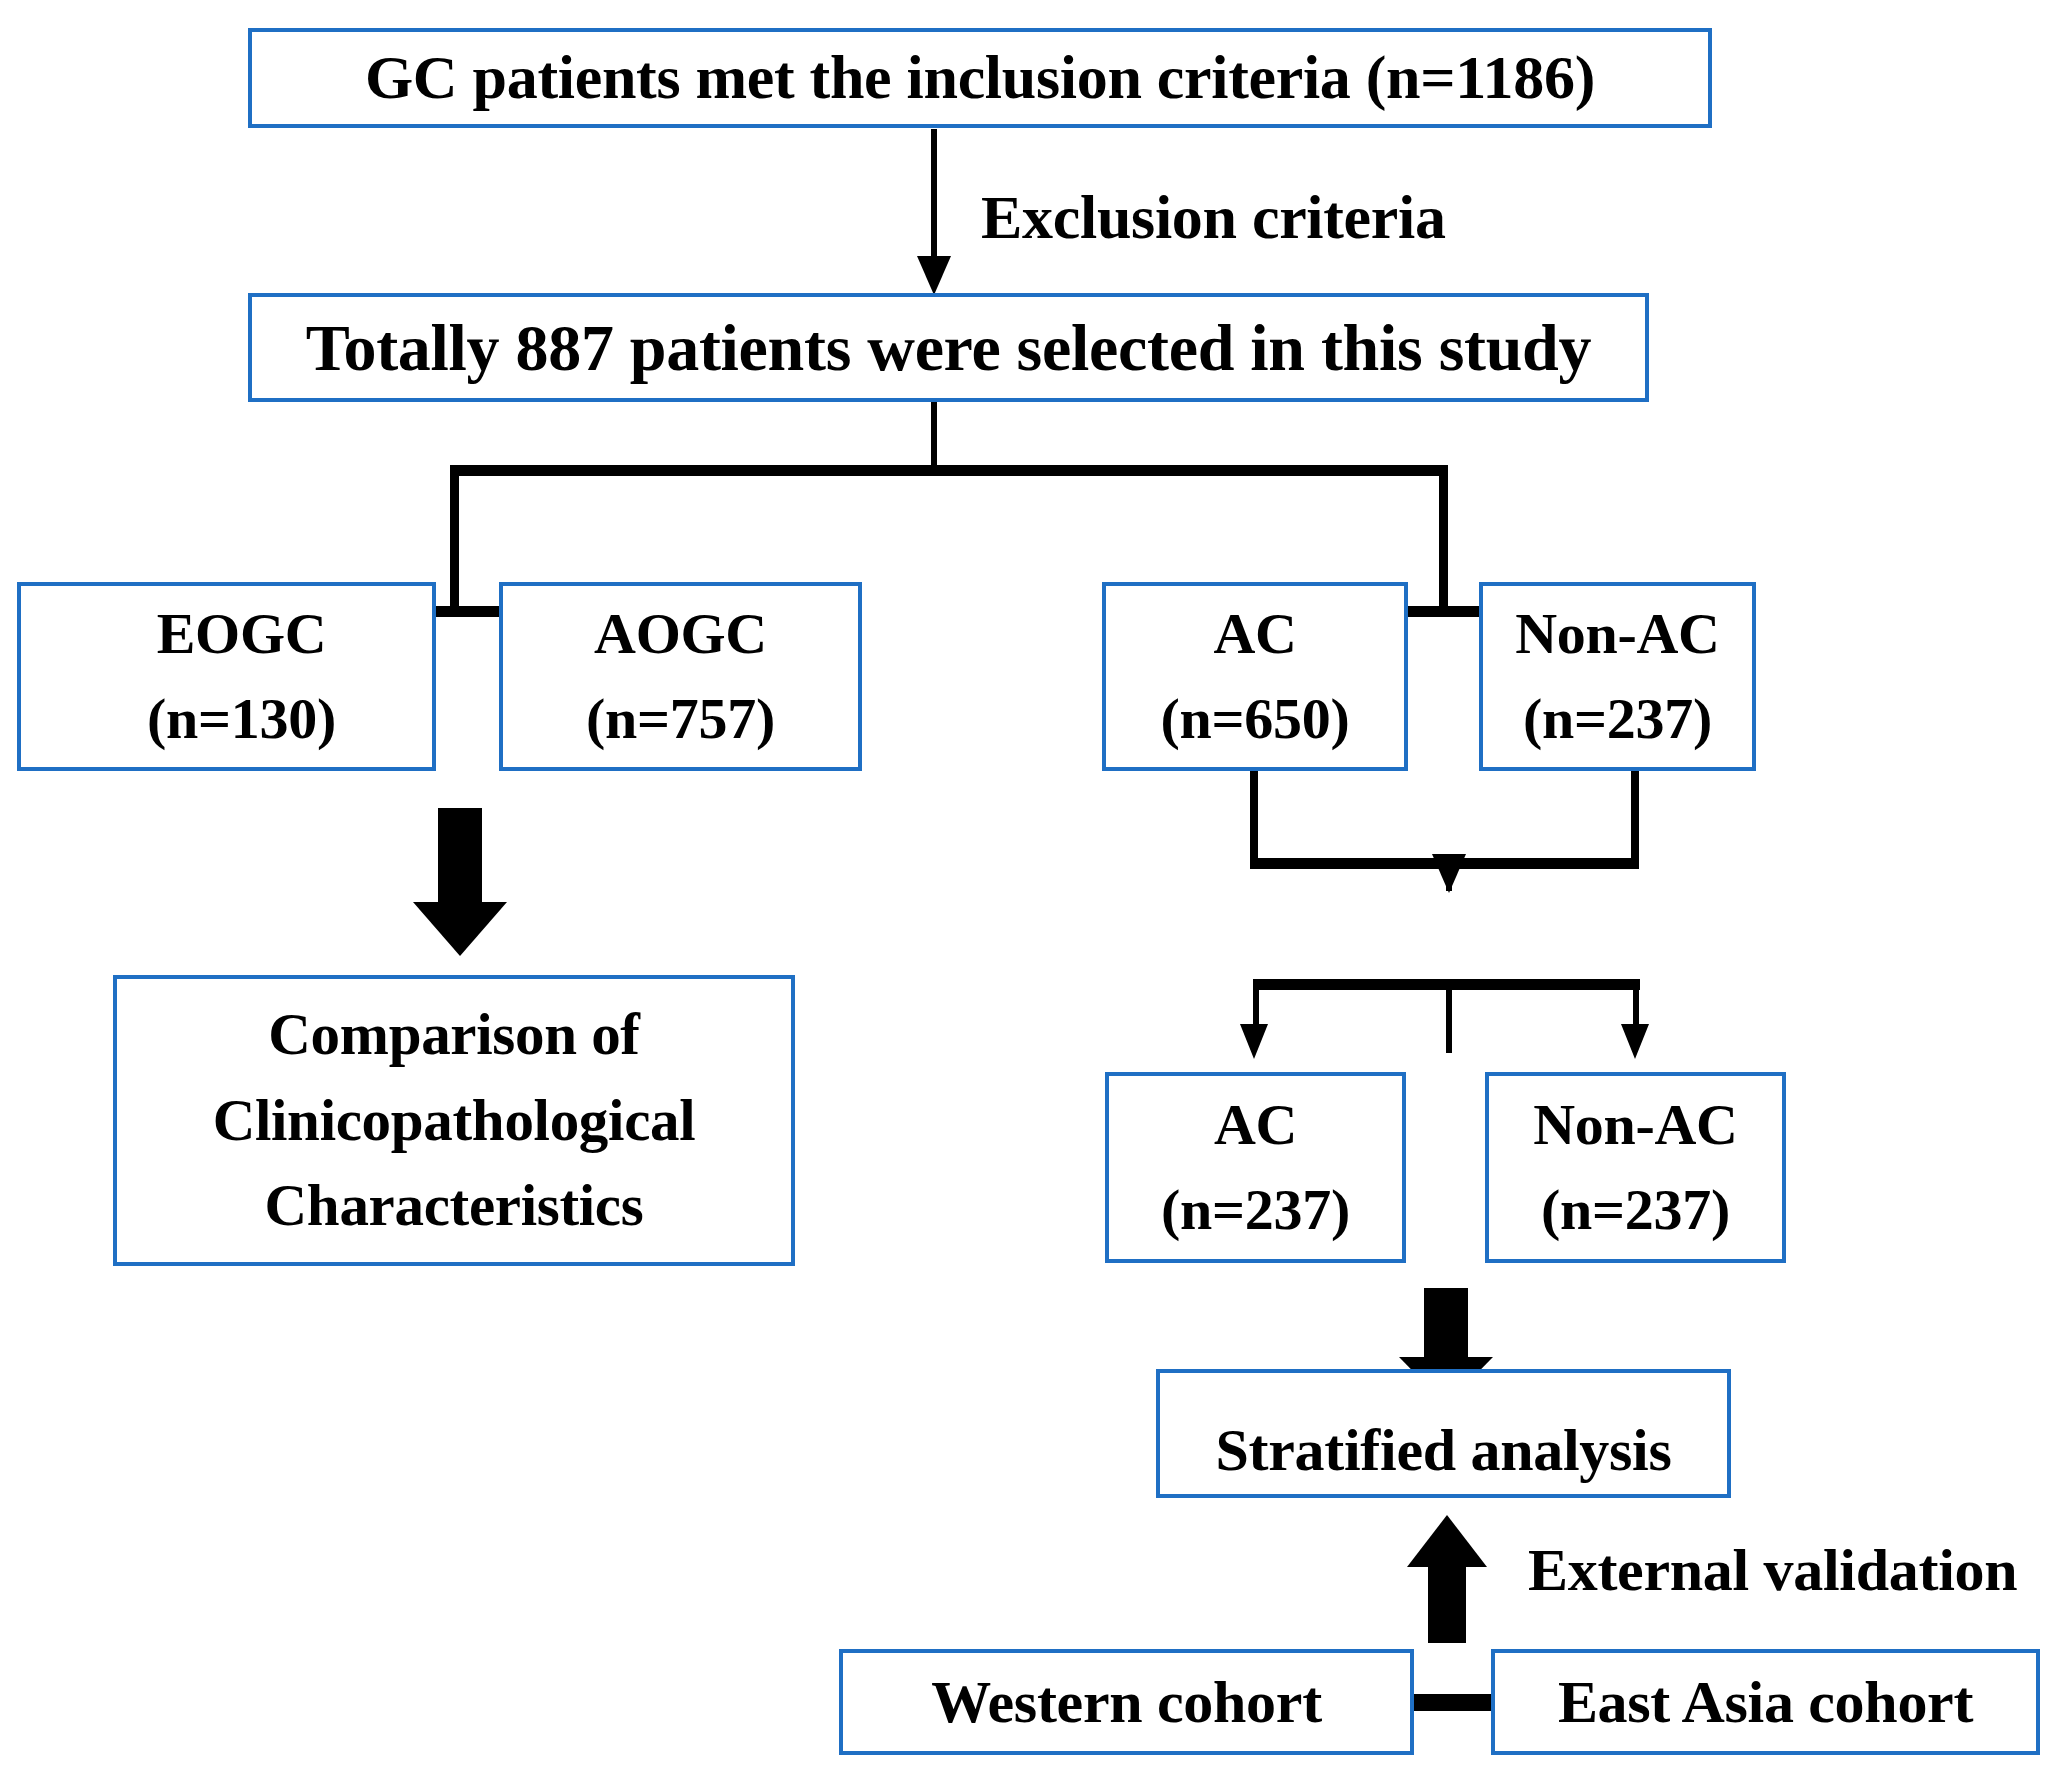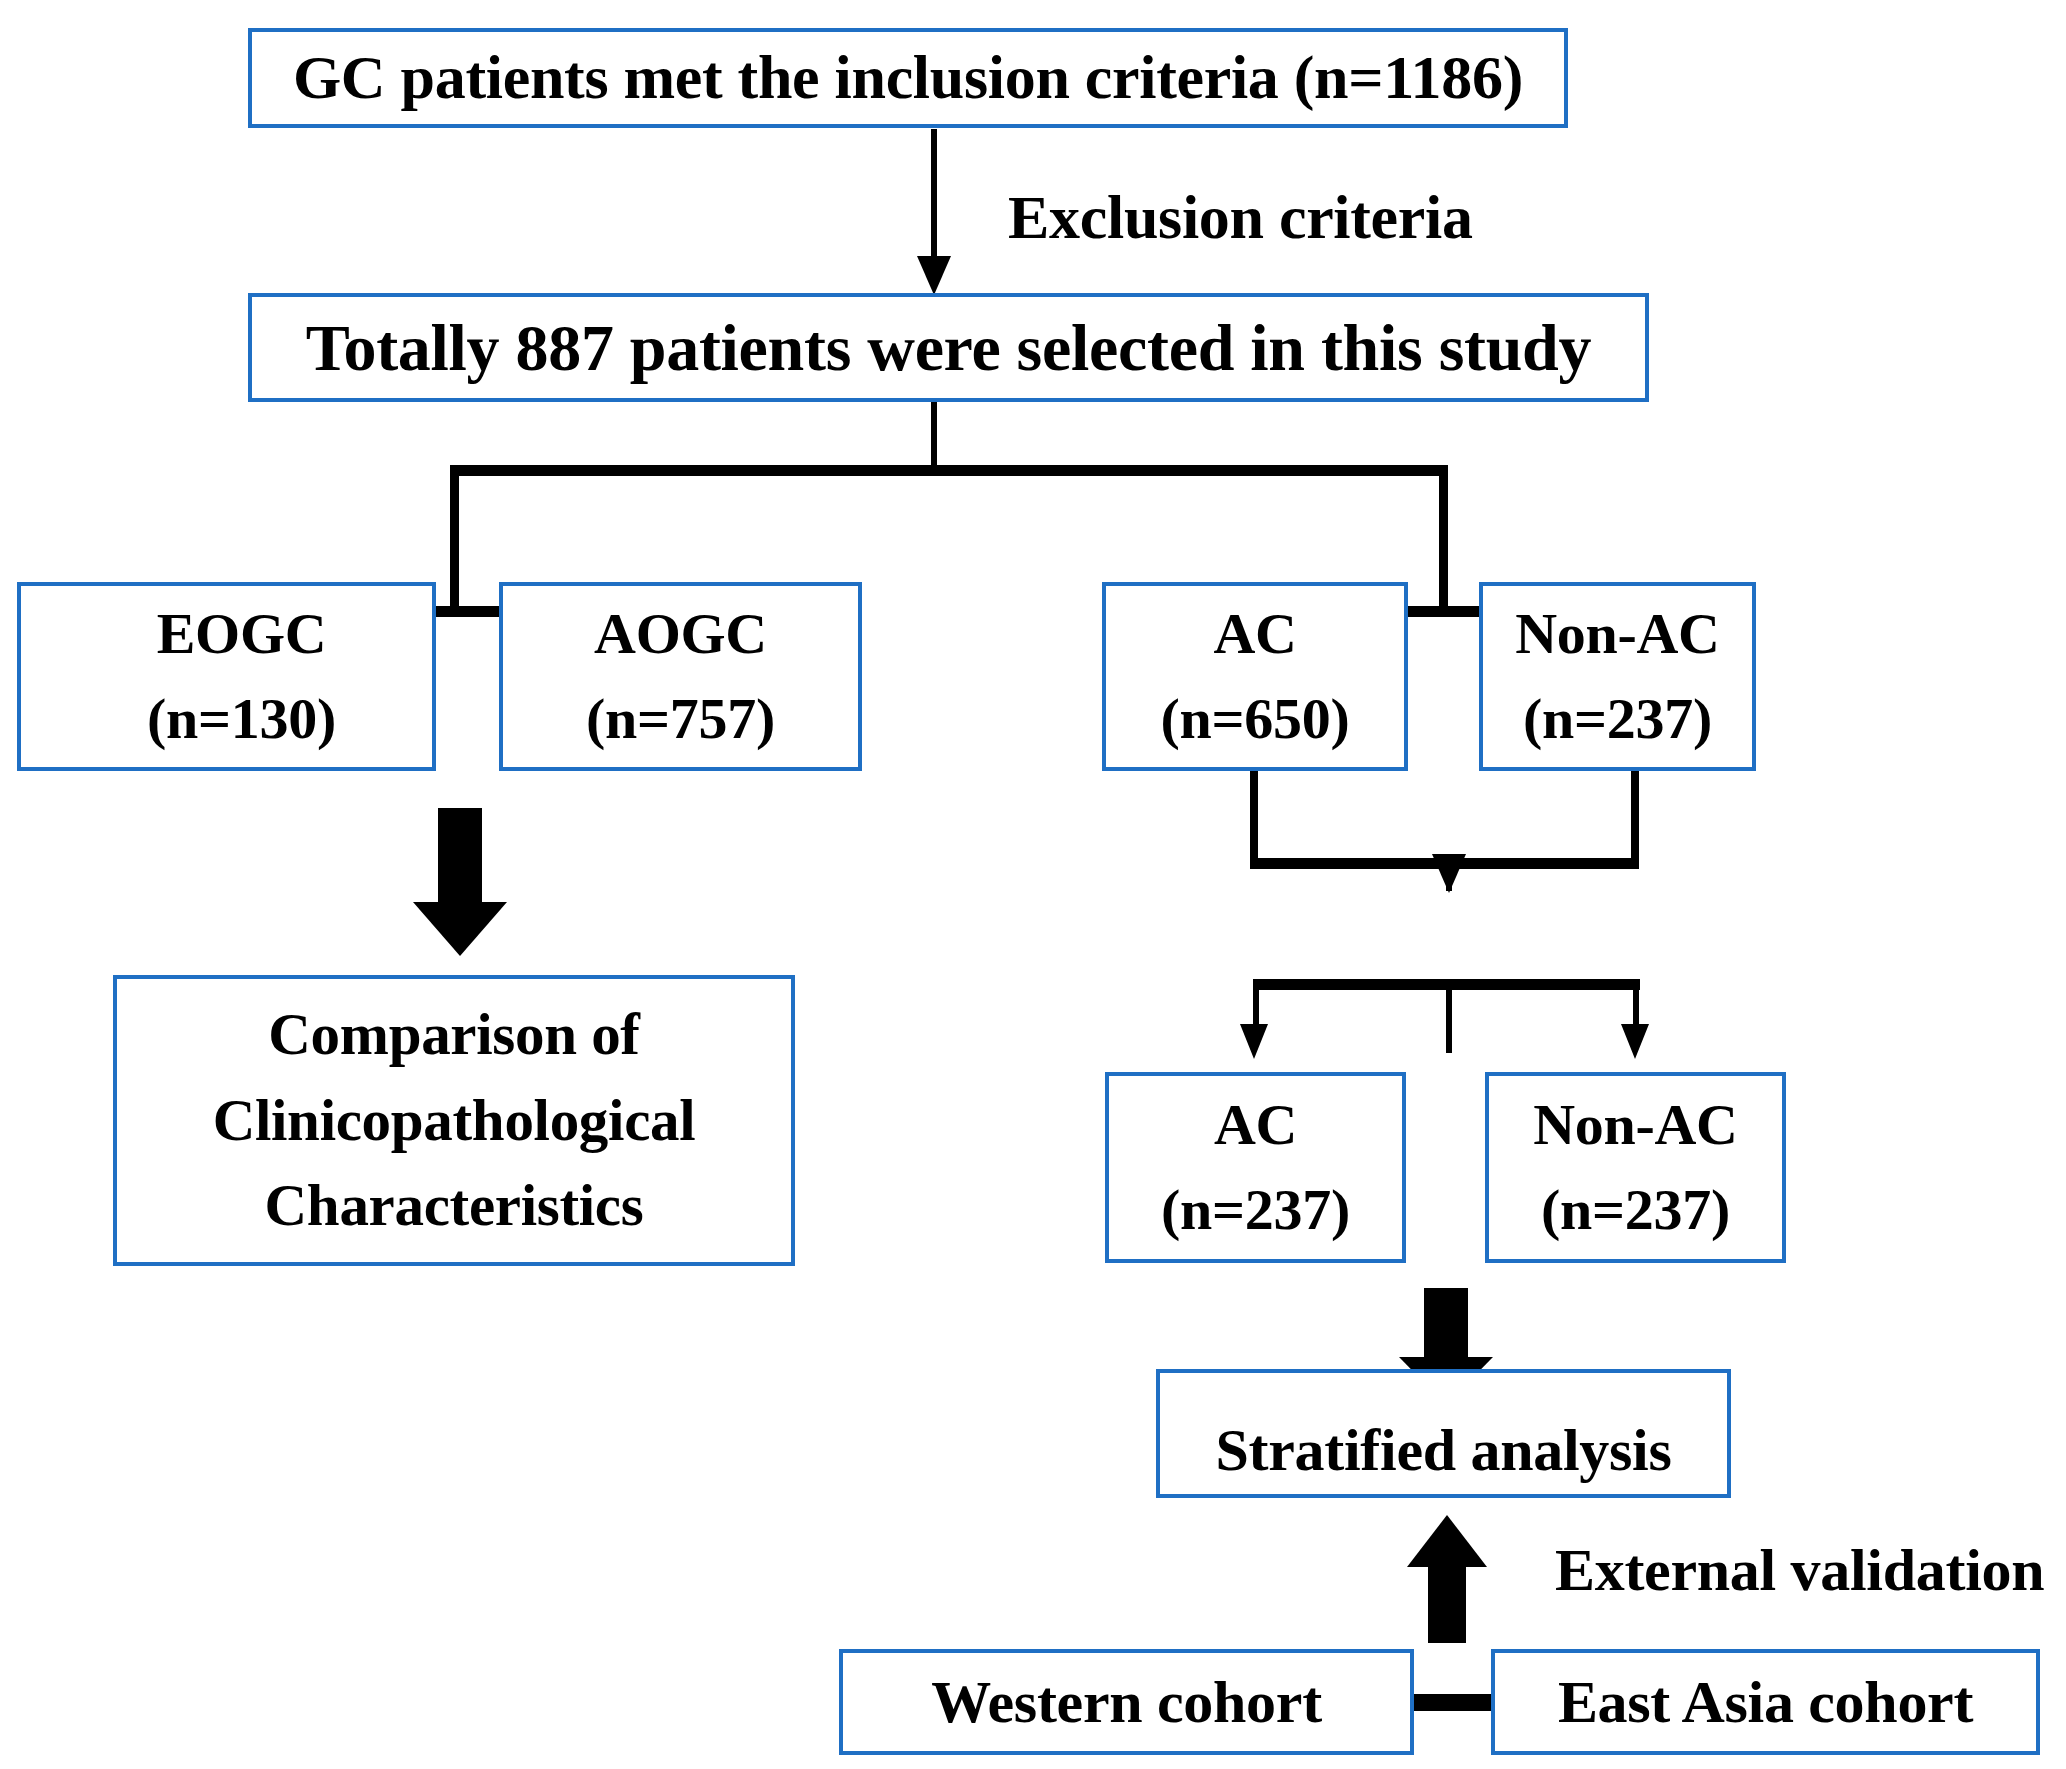--- a/index.html
+++ b/index.html
@@ -27,21 +27,21 @@
     text-align: center;
     color: #000000;
     font-weight: bold;
     letter-spacing: -0.3px;
     line-height: 1.45;
     z-index: 5;
   }
   .node .line { display: block; white-space: nowrap; }
 
   
-  #n-inclusion   { left: 248px;  top: 28px;   width: 1320px; height: 100px; font-size: 62px; }
+  #n-inclusion   { left: 248px;  top: 28px;   width: 1464px; height: 100px; font-size: 62px; }
   #n-selected    { left: 248px;  top: 293px;  width: 1401px; height: 109px; font-size: 66px; }
   #n-eogc        { left: 17px;   top: 582px;  width: 419px;  height: 189px; font-size: 58px; padding-left: 30px; }
   #n-aogc        { left: 499px;  top: 582px;  width: 363px;  height: 189px; font-size: 58px; }
   #n-ac1         { left: 1102px; top: 582px;  width: 306px;  height: 189px; font-size: 58px; }
   #n-nonac1      { left: 1479px; top: 582px;  width: 277px;  height: 189px; font-size: 58px; }
   #n-comparison  { left: 113px;  top: 975px; width: 682px; height: 291px; font-size: 59px; }
   #n-psm         { left: 1223px; top: 888px; width: 452px;  height: 98px; font-size: 60px; }
   #n-ac2         { left: 1105px; top: 1072px; width: 301px;  height: 191px; font-size: 58px; }
   #n-nonac2      { left: 1485px; top: 1072px; width: 301px;  height: 191px; font-size: 58px; }
   #n-stratified  { left: 1156px; top: 1369px; width: 575px;  height: 129px; font-size: 60px; justify-content: flex-end; }
@@ -49,21 +49,20 @@
   #n-eastasia    { left: 1491px; top: 1649px; width: 549px;  height: 106px; font-size: 60px; }
 
   
   .edge-label {
     position: absolute;
     color: #000000;
     font-weight: bold;
     white-space: nowrap;
     letter-spacing: -0.3px;
     z-index: 6;
-    margin-left: 27px;
   }
   #lbl-exclusion  { left: 981px; top: 182px;  font-size: 62px; }
   #lbl-external   { left: 1528px; top: 1536px; font-size: 60px; }
 
   
   .conn { position: absolute; background: #000000; z-index: 2; }
 
   
   #c1 { left: 931px; top: 129px; width: 6px; height: 142px; }
   

